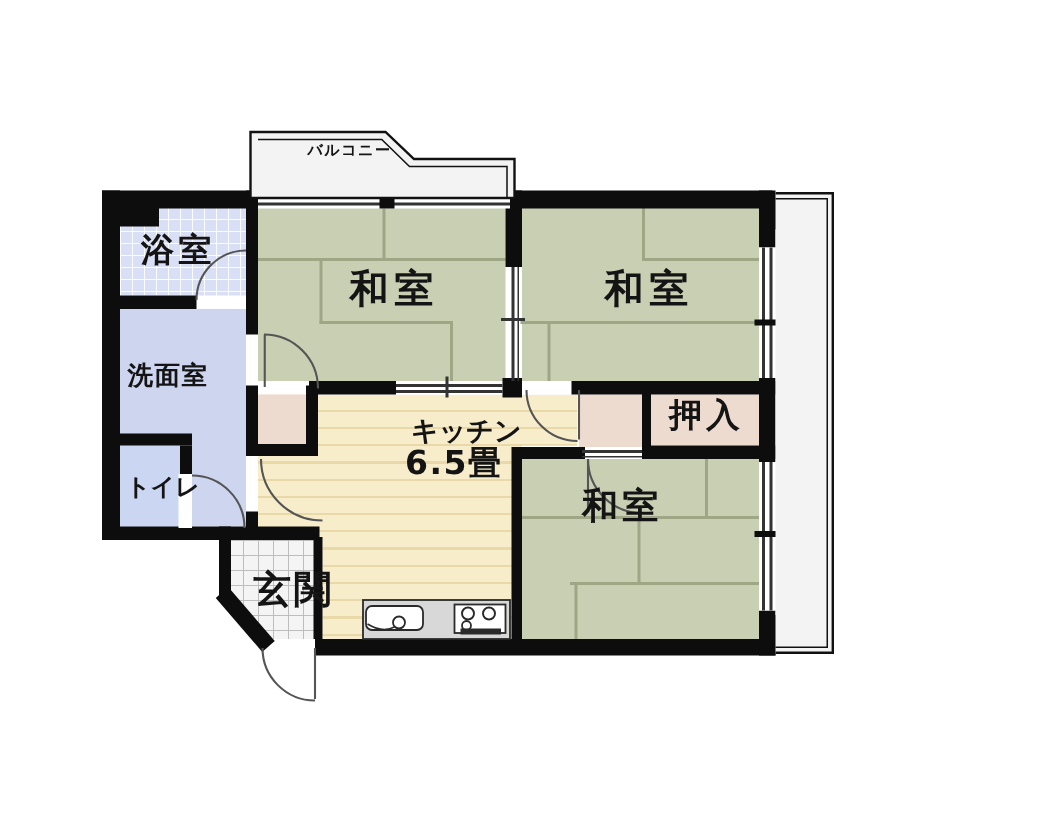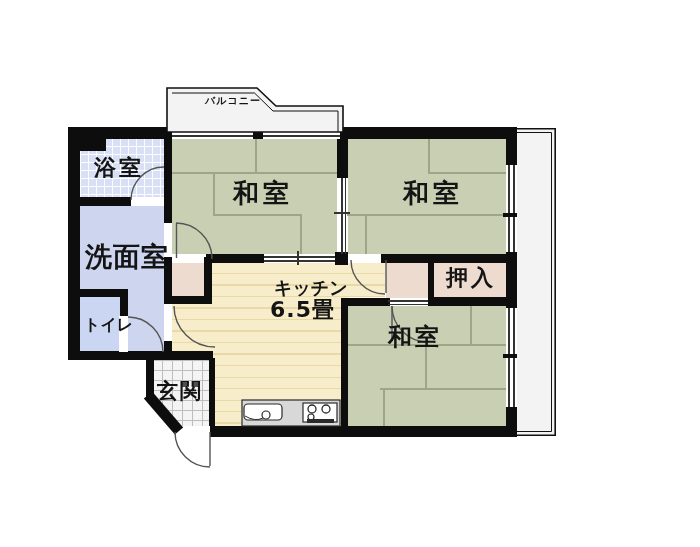--- a/index.html
+++ b/index.html
@@ -169,23 +169,23 @@
         <circle cx="312" cy="409" r="4" fill="none" stroke="#2a2a2a" stroke-width="1.3"></circle>
         <circle cx="326" cy="409" r="4" fill="none" stroke="#2a2a2a" stroke-width="1.3"></circle>
         <circle cx="311" cy="417" r="3" fill="none" stroke="#2a2a2a" stroke-width="1.2"></circle>
         <rect x="307" y="419" width="27" height="4" fill="#2a2a2a"></rect>
       </g>
     </g>
   </svg>
 
   <div class="lbl" style="left:189px;top:96px;font-size:10px;margin-left:16px;">バルコニー</div>
   <div class="lbl" style="left:94px;top:156px;font-size:22px;letter-spacing:3px;">浴室</div>
-  <div class="lbl" style="left:85px;top:243px;font-size:27px;letter-spacing:1px;text-align:center;">洗面室</div>
+  <div class="lbl" style="left:85px;top:243px;font-size:17px;letter-spacing:1px;text-align:center;">洗面室</div>
   <div class="lbl" style="left:84px;top:317px;font-size:16px;letter-spacing:0;">トイレ</div>
-  <div class="lbl" style="left:157px;top:380px;font-size:21px;letter-spacing:2px;">玄関</div>
+  <div class="lbl" style="left:169px;top:380px;font-size:25px;letter-spacing:2px;">玄関</div>
   <div class="lbl" style="left:233px;top:180px;font-size:26px;letter-spacing:4px;">和室</div>
   <div class="lbl" style="left:403px;top:180px;font-size:26px;letter-spacing:4px;">和室</div>
   <div class="lbl" style="left:446px;top:266px;font-size:22px;letter-spacing:3px;">押入</div>
   <div class="lbl" style="left:274px;top:279px;font-size:18px;letter-spacing:0;">キッチン</div>
   <div class="lbl" style="left:270px;top:298px;font-size:22px;letter-spacing:1px;">6.5畳</div>
   <div class="lbl" style="left:388px;top:325px;font-size:24px;letter-spacing:3px;">和室</div>
 
 </div>
 
 </body></html>

